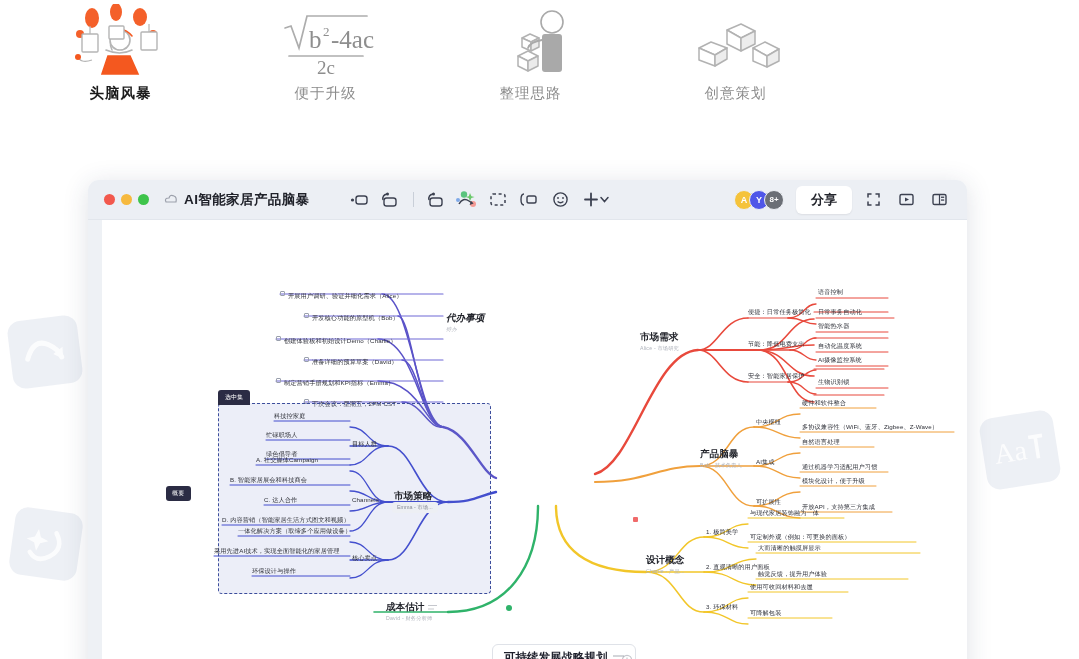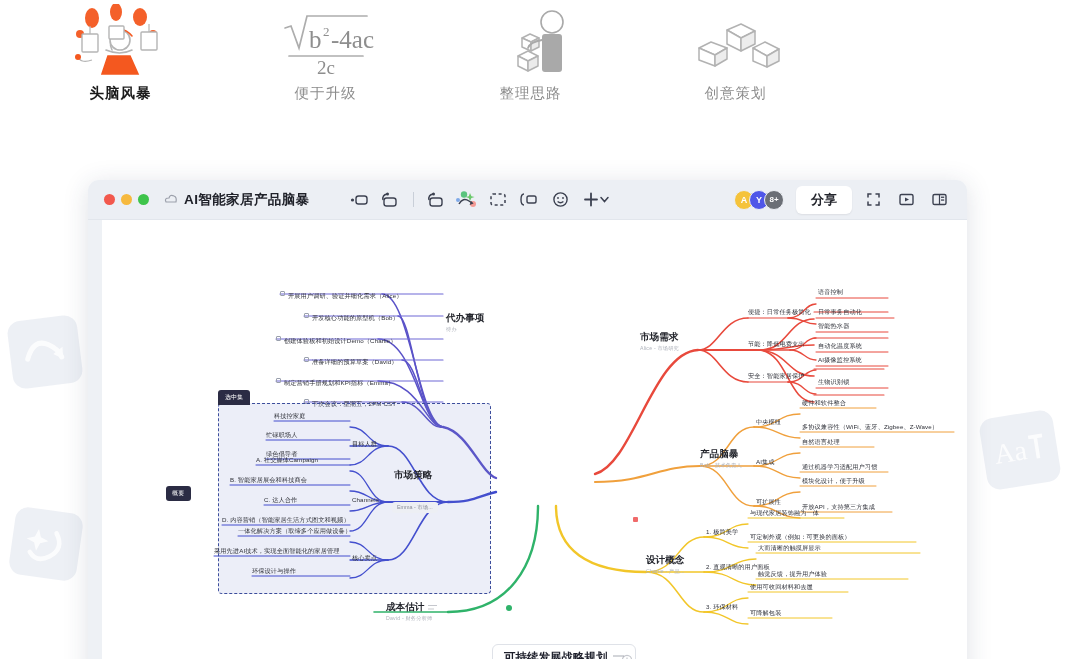--- a/index.html
+++ b/index.html
@@ -433,21 +433,21 @@
           <path d="M286 392 L360 392" stroke-width="1.6"></path>
         </g>
       </g>
     </svg>
 
     <div class="sel-box"></div>
     <div class="sel-tag">选中集</div>
     <div class="badge-sum">概要</div>
 
 
-    <div class="node" style="left:358px; top:92px;">
+    <div class="node" style="left:358px; top:92px;font-style:italic;">
       <div class="lvl1">代办事项</div>
       <div class="nsub">待办</div>
     </div>
     <div class="node" style="left:192px; top:64px;">
       <span class="chk"></span><span class="ntxt s">开展用户调研、验证并细化需求（Alice）</span>
     </div>
     <div class="node" style="left:216px; top:86px;">
       <span class="chk"></span><span class="ntxt s">开发核心功能的原型机（Bob）</span>
     </div>
     <div class="node" style="left:188px; top:109px;">
@@ -500,21 +500,21 @@
     <div class="node ntxt s" style="left:618px; top:308px;">1. 极简美学</div>
     <div class="node ntxt s" style="left:618px; top:343px;">2. 直观清晰的用户面板</div>
     <div class="node ntxt s" style="left:618px; top:383px;">3. 环保材料</div>
     <div class="node ntxt s" style="left:662px; top:289px;">与现代家居装饰融为一体</div>
     <div class="node ntxt s" style="left:662px; top:313px;">可定制外观（例如：可更换的面板）</div>
     <div class="node ntxt s" style="left:670px; top:324px;">大而清晰的触摸屏显示</div>
     <div class="node ntxt s" style="left:670px; top:350px;">触觉反馈，提升用户体验</div>
     <div class="node ntxt s" style="left:662px; top:363px;">使用可收回材料和去屋</div>
     <div class="node ntxt s" style="left:662px; top:389px;">可降解包装</div>
 
-    <div class="node" style="left:306px; top:249px; z-index:3">
+    <div class="node" style="left:306px; top:270px; z-index:3">
       <div class="lvl1">市场策略</div>
     </div>
     <div class="pill" style="left:304px; top:282px; z-index:3">Emma - 市场...</div>
 
     <div class="node ntxt s" style="left:264px; top:220px; z-index:3">目标人群</div>
     <div class="node ntxt s" style="left:264px; top:276px; z-index:3">Channels</div>
     <div class="node ntxt s" style="left:264px; top:334px; z-index:3">核心卖点</div>
 
     <div class="node ntxt s" style="left:186px; top:192px; z-index:3">科技控家庭</div>
     <div class="node ntxt s" style="left:178px; top:211px; z-index:3">忙碌职场人</div>

